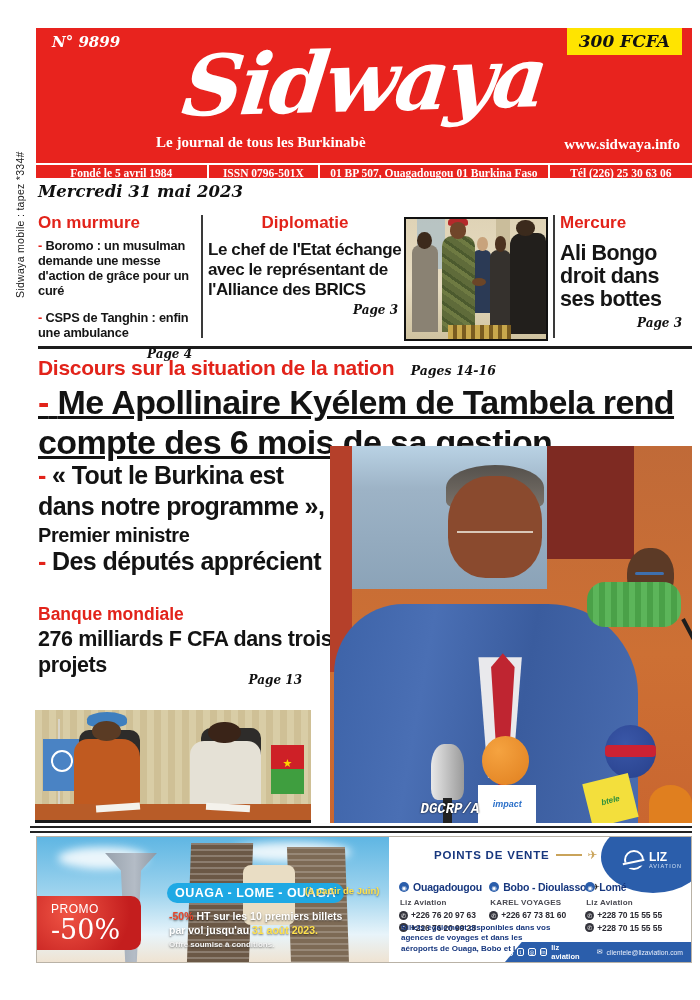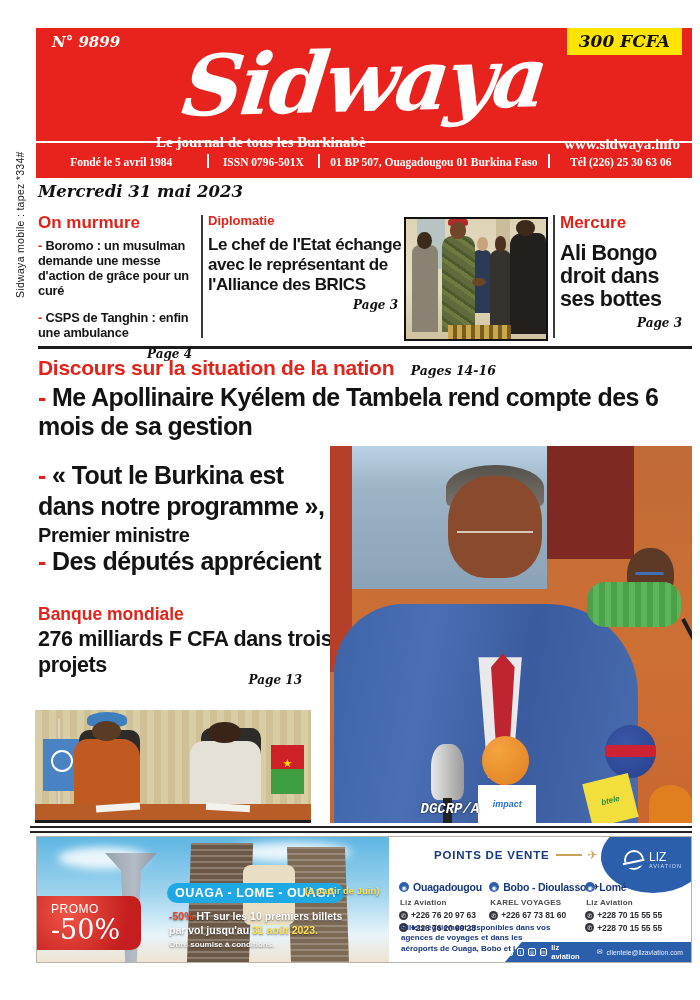--- a/index.html
+++ b/index.html
@@ -14,42 +14,42 @@
   
   .masthead { position:absolute; left:36px; top:28px; width:656px; height:150px; background:#e8231e; color:#fff; }
   .issue-no { position:absolute; top:5px; left:16px; font-family:"DejaVu Serif",serif; font-style:italic; font-weight:bold; font-size:15px; }
   .price-badge { position:absolute; top:0; right:10px; background:#ffe400; color:#111; padding:3px 12px 4px;
     font-family:"DejaVu Serif",serif; font-style:italic; font-weight:bold; font-size:17px; }
   .logo { position:absolute; top:8px; left:0; right:0; text-align:center;
     font-family:"DejaVu Serif",serif; font-style:italic; font-weight:bold; font-size:84px; line-height:1.1;
     transform:skewX(-8deg) rotate(-1.5deg); letter-spacing:-3px; }
   .tagline { position:absolute; bottom:27px; left:120px; font-family:"Liberation Serif",serif; font-weight:bold; font-size:15px; }
   .website { position:absolute; bottom:25px; right:12px; font-family:"Liberation Serif",serif; font-weight:bold; font-size:15px; }
-  .info-strip { position:absolute; bottom:0; left:0; right:0; height:37px; border-top:2px solid #fff; display:flex; align-items:center; }
+  .info-strip { position:absolute; bottom:0; left:0; right:0; height:15px; border-top:2px solid #fff; display:flex; align-items:center; }
   .info-cell { font-family:"Liberation Serif",serif; font-weight:bold; font-size:11.5px; text-align:center; padding-top:2px; }
   .info-cell + .info-cell { border-left:2px solid #fff; }
   .ic0{width:26%;} .ic1{width:17%;} .ic2{width:35%;} .ic3{width:22%;}
 
   .edition-date { position:absolute; left:38px; top:182px; font-family:"DejaVu Serif",serif; font-style:italic; font-weight:bold; font-size:16.5px; color:#111; }
 
   
   .top-row { position:absolute; left:38px; top:211px; width:654px; height:138px; border-bottom:3px solid #1c1c1c; }
   .vdiv { position:absolute; top:4px; bottom:8px; width:2px; background:#3a3a3a; }
   .kicker { color:#e2231a; font-weight:bold; }
   .dash { color:#e2231a; font-weight:bold; }
   .page-ref { font-family:"DejaVu Serif",serif; font-style:italic; font-weight:bold; font-size:12px; color:#111; text-align:right; }
 
   .col-murmure { position:absolute; left:0; top:2px; width:160px; }
   .col-murmure .kicker { font-size:17px; }
   .mur-item { font-size:12.8px; font-weight:bold; line-height:1.18; color:#151515; margin-top:5px; letter-spacing:-.2px; }
   .mur-item + .mur-item { margin-top:12px; }
   .col-murmure .page-ref { margin-top:6px; padding-right:6px; }
 
   .col-diplo { position:absolute; left:170px; top:2px; width:194px; }
-  .col-diplo .kicker { font-size:13px; }
+  .col-diplo .kicker { font-size:17px;text-align:center; }
   .diplo-headline { font-size:17px; font-weight:bold; line-height:1.18; color:#151515; letter-spacing:-.4px; margin-top:7px; }
   .col-diplo .page-ref { margin-top:3px; padding-right:4px; }
 
   .photo-shake { position:absolute; left:366px; top:6px; width:144px; height:124px; border:2px solid #111; overflow:hidden;
     background:linear-gradient(180deg,#dfd3b6 0%,#e8ddc3 55%,#cfc2a0 100%); }
   .ps-curtain { position:absolute; left:8%; top:0; width:20%; height:42%; background:#aebfc6; opacity:.8; }
   .ps-panel { position:absolute; right:26%; top:0; width:10%; height:60%; background:#cabd9b; }
   .ps-man1 { position:absolute; left:4%; bottom:6%; width:19%; height:72%; background:#8a8273; border-radius:8px 8px 0 0; }
   .ps-man1 .head { position:absolute; top:-16%; left:22%; width:55%; height:20%; background:#3c2a1c; border-radius:50%; }
   .ps-soldier { position:absolute; left:26%; bottom:6%; width:23%; height:80%; border-radius:10px 10px 0 0;
@@ -68,21 +68,21 @@
 
   .col-mercure { position:absolute; left:522px; top:2px; width:132px; }
   .col-mercure .kicker { font-size:17px; }
   .mercure-headline { font-size:21.5px; font-weight:bold; line-height:1.08; color:#151515; letter-spacing:-.5px; margin-top:9px; }
   .col-mercure .page-ref { margin-top:4px; padding-right:10px; }
 
   
   .section-kicker { position:absolute; left:38px; top:356px; }
   .section-kicker .kicker { font-size:21px; letter-spacing:-.3px; }
   .section-pages { font-family:"DejaVu Serif",serif; font-style:italic; font-weight:bold; font-size:12.5px; color:#111; margin-left:12px; }
-  .headline1 { position:absolute; left:38px; top:383px; width:648px; font-size:25px; font-weight:bold; line-height:1.17; color:#131313; letter-spacing:-.6px; }
+  .headline1 { position:absolute; left:38px; top:383px; width:648px; font-size:34px; font-weight:bold; line-height:1.17; color:#131313; letter-spacing:-.6px;text-decoration:underline; }
 
   .left-col { position:absolute; left:38px; top:460px; width:296px; }
   .headline2 { font-size:25px; font-weight:bold; line-height:1.22; color:#131313; letter-spacing:-.6px; }
   .headline2-sub { font-size:20px; font-weight:bold; color:#131313; margin-top:3px; letter-spacing:-.4px; }
   .headline3 { font-size:25px; font-weight:bold; color:#131313; letter-spacing:-.6px; }
   .banque-kicker { font-size:17.5px; margin-top:28px; }
   .headline4 { font-size:21.5px; font-weight:bold; line-height:1.2; color:#131313; letter-spacing:-.4px; margin-top:2px; }
   .page13 { margin-top:-6px; padding-right:32px; }
 
   
@@ -166,21 +166,21 @@
 
   .ad-right { position:absolute; left:352px; top:0; right:0; bottom:0; background:#fff; }
   .pdv-header { position:absolute; left:14px; top:11px; display:flex; align-items:center; gap:6px; }
   .pdv-title { color:#17377e; font-weight:bold; font-size:11.5px; letter-spacing:.8px;padding-left:31px; }
   .gold-line { width:26px; height:2px; background:#c9a35a; }
   .plane-gold { color:#c9a35a; font-size:12px; }
   .liz-logo { position:absolute; right:-14px; top:-16px; width:104px; height:72px; background:#2b5eab; border-radius:50%;
     display:flex; align-items:center; justify-content:center; gap:5px; padding-top:6px; }
   .liz-globe { width:20px; height:20px; border:2.5px solid #fff; border-radius:50%; position:relative; }
   .liz-globe::after { content:""; position:absolute; left:-3px; top:9px; width:22px; height:4px; background:#2b5eab; border-top:2px solid #fff; transform:rotate(-12deg); }
-  .liz-name { color:#fff; font-weight:normal; font-size:12px; line-height:1; }
+  .liz-name { color:#fff; font-weight:bold; font-size:12px; line-height:1; }
   .liz-sub { color:#cfe0f5; font-size:5.5px; letter-spacing:1px; }
   .cities { position:absolute; left:10px; top:44px; right:6px; display:flex; }
   .city { position:relative; }
   .city.c0 { width:94px; } .city.c1 { width:96px; } .city.c2 { width:104px; }
   .city-head { display:flex; align-items:center; gap:4px; }
   .pin { width:10px; height:10px; background:#2b5eab; border-radius:50%; color:#fff; font-size:6px; display:inline-flex; align-items:center; justify-content:center; flex:none; }
   .city-name { color:#17377e; font-weight:bold; font-size:10.5px; letter-spacing:-.2px; white-space:nowrap; }
   .plane-sm { color:#1a1a1a; font-size:9px; margin-left:2px; }
   .agency { color:#4a4a52; font-weight:bold; font-size:8px; margin:5px 0 3px 1px; letter-spacing:.2px; }
   .phone-row { display:flex; align-items:center; gap:3px; margin-top:2.5px; }

